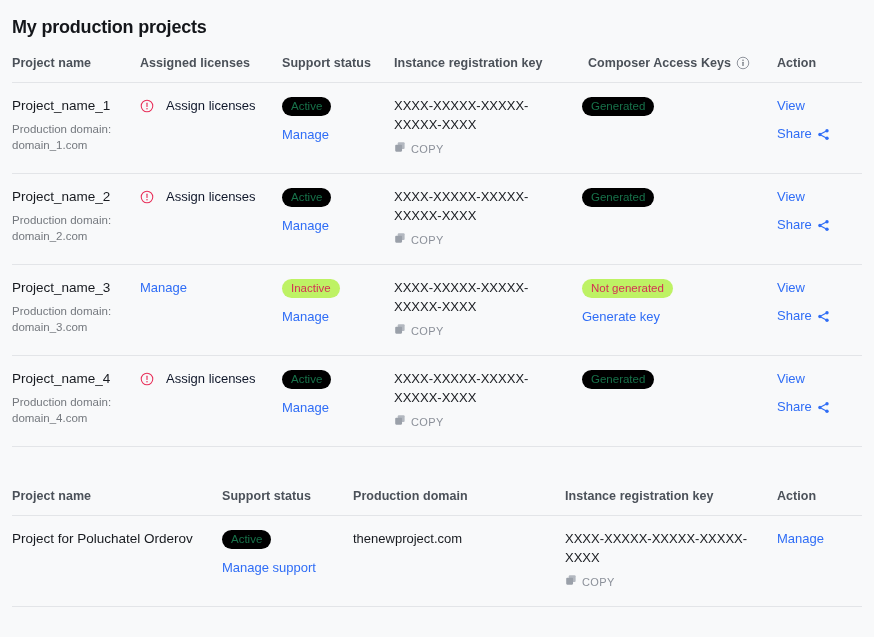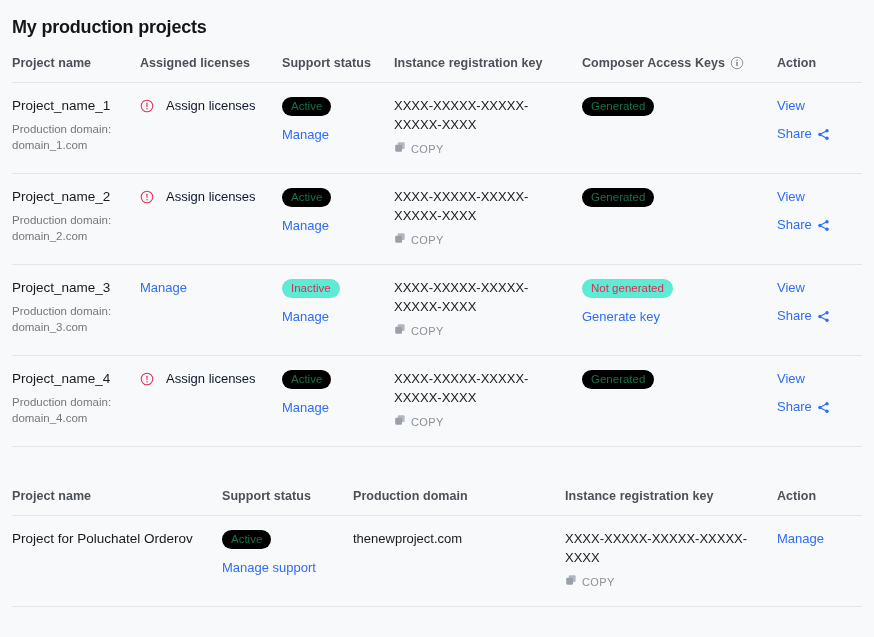--- a/index.html
+++ b/index.html
@@ -52,41 +52,41 @@
     color: #0f172a; font-size: 13px; display: inline-flex;
     align-items: center; gap: 12px; cursor: pointer; white-space: nowrap;
   }
   .warn-icon { display: inline-block; width: 14px; height: 14px; flex: 0 0 14px; }
 
   .badge {
     display: inline-block; border-radius: 10px; padding: 2px 9px 3px 9px;
     font-size: 11.5px; line-height: 14px; white-space: nowrap;
   }
   .badge-green { background: #000000; color: #17724a; }
-  .badge-red   { background: #5eead4; color: #d33154; }
+  .badge-red   { background: #bef264; color: #d33154; }
 
   .stacked { margin-top: 9px; display: block; }
 
   .keytext { font-size: 13px; color: #171a1f; line-height: 19px; word-break: break-word; }
   .copy-btn {
     margin-top: 6px; display: inline-flex; align-items: flex-start; gap: 5px;
     color: #8b9099; font-size: 11px; letter-spacing: 0.4px; cursor: pointer;
   }
   .copy-icon { width: 12px; height: 12px; display: inline-block; flex: 0 0 12px; }
 
   .action-cell .link { display: block; }
   .action-cell .share-row {
     margin-top: 9px; display: inline-flex; align-items: center; gap: 5px;
     color: #2f6df6; font-size: 13px; cursor: pointer;
   }
   .share-icon { width: 13px; height: 13px; display: inline-block; flex: 0 0 13px; }
 
   .info-icon { width: 14px; height: 14px; display: inline-block; vertical-align: -2px; margin-left: 5px; }
 
-  .th-flex { display: inline-flex; align-items: center; }
+  .th-flex { display: inline-flex; align-items: center; margin-left: 6px; }
 
   .spacer { height: 26px; }
 </style>
 </head>
 <body>
 
 <div class="page">
 
   <h1 class="section-title">My production projects</h1>
 

